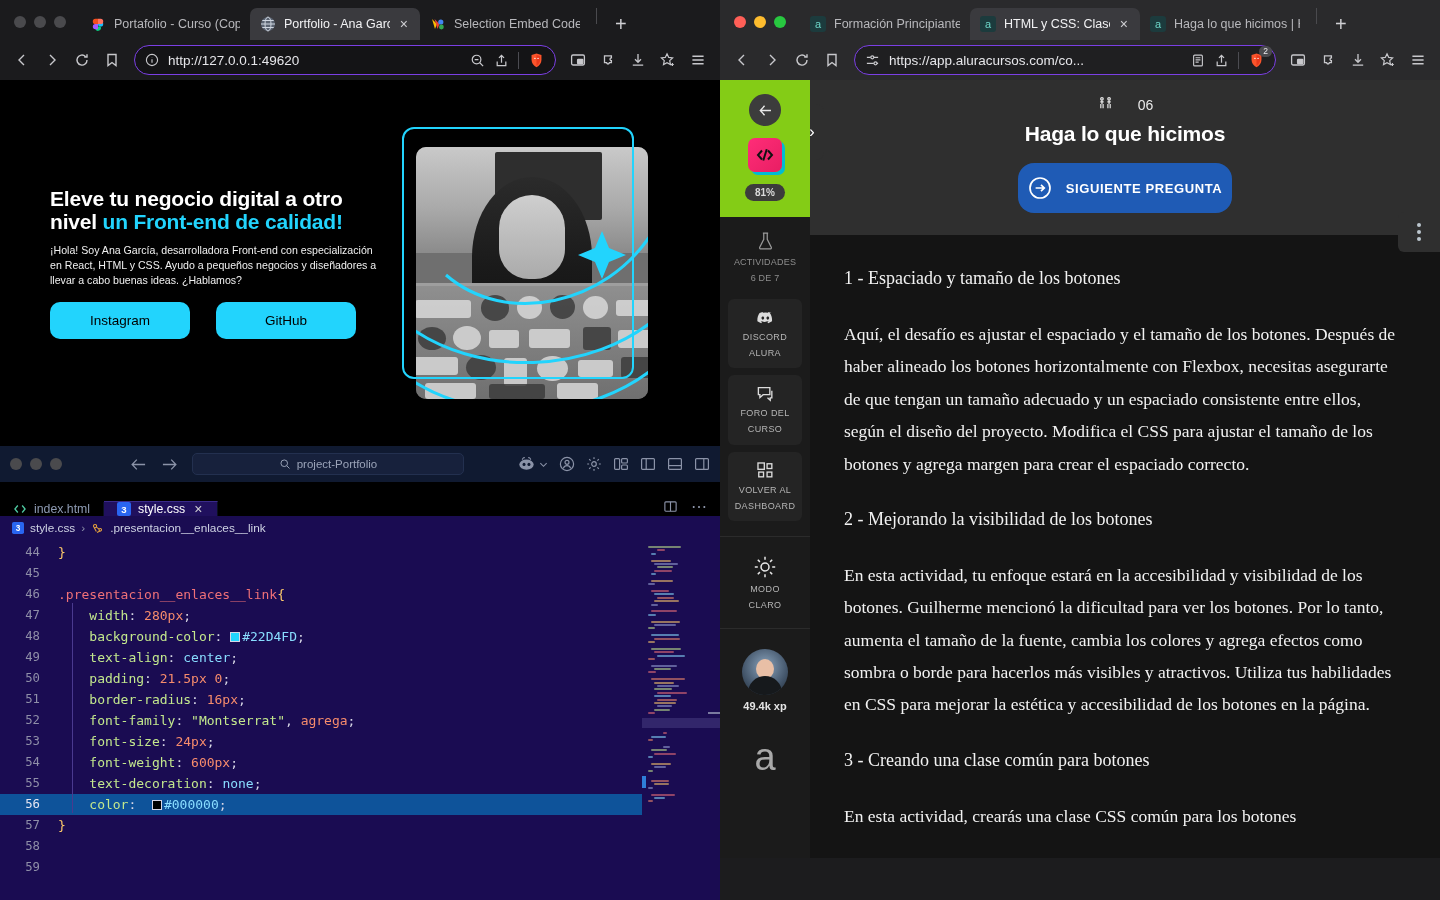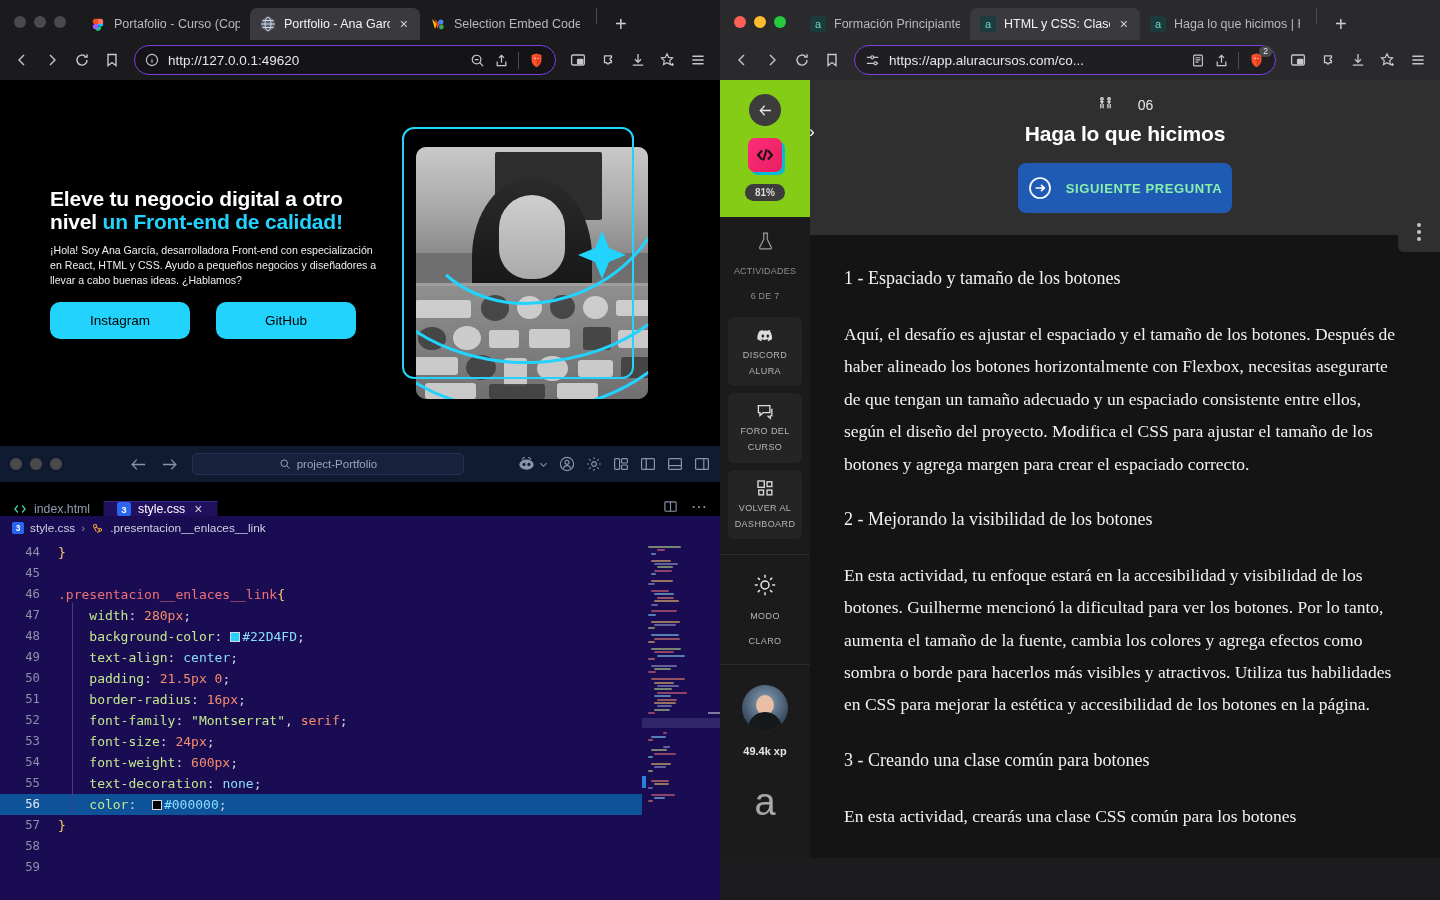--- a/index.html
+++ b/index.html
@@ -229,21 +229,21 @@
     background: linear-gradient(135deg,#ff2d78,#e81e63);
     display: flex; align-items: center; justify-content: center;
     color: #1b1b1b; font-size: 15px; font-weight: 700; box-shadow: 3px 3px 0 #00bcd4;
   }
   .al-pct {
     background: #3c3c3c; color: #dadada; font-size: 10px; font-weight: 700;
     border-radius: 10px; padding: 3px 10px;
   }
   .al-block {
     padding: 14px 4px; display: flex; flex-direction: column; align-items: center;
-    gap: 14px; width: 100%;
+    gap: 5px; width: 100%;
   }
   .al-label { font-size: 9px; font-weight: 400; letter-spacing: .4px; text-align: center; line-height: 1.25; color: #b5b5b5; }
   .al-label.dim { color: #8e8e8e; font-weight: 400; letter-spacing: .2px; }
   .al-card {
     width: 74px; background: #242424; border-radius: 6px; padding: 9px 3px;
     display: flex; flex-direction: column; align-items: center; gap: 5px; margin-bottom: 7px;
   }
   .al-divider { width: 100%; height: 1px; background: #2b2b2b; }
   .al-avatar {
     width: 46px; height: 46px; border-radius: 50%; overflow: hidden;
@@ -261,21 +261,21 @@
   .al-xp { font-size: 11px; font-weight: 700; color: #e4e4e4; }
   .al-a { font-size: 38px; color: #a9a9a9; font-weight: 300; line-height: 1; }
 
   .al-main { flex: 1; position: relative; background: #141414; overflow: hidden; }
   .al-header {
     background: #2f2f2f; padding: 16px 0 22px 0; text-align: center; position: relative;
   }
   .al-exnum { display: flex; align-items: center; justify-content: center; gap: 24px; color: #e9e9e9; font-size: 14px; }
   .al-title { font-size: 21px; font-weight: 700; color: #fff; margin-top: 9px; letter-spacing: -.2px; }
   .al-next {
-    margin: 17px auto 0 auto; background: #1f5bb5; color: #86efac; border-radius: 8px;
+    margin: 17px auto 0 auto; background: #1f5bb5; color: #ffffff; border-radius: 16px;
     display: flex; align-items: center; gap: 14px; padding: 13px 10px; width: fit-content;
     font-size: 13px; font-weight: 700; letter-spacing: .6px;
   }
   .al-expand {
     position: absolute; left: -14px; top: 24px; width: 28px; height: 56px;
     background: #2f2f2f; border-radius: 0 8px 8px 0; color: #fff;
     display: flex; align-items: center; justify-content: center; font-size: 17px;
     z-index: 5;
   }
   .al-kebab {
@@ -573,21 +573,21 @@
       <div class="vs-editor">
         <div class="vs-code-area" id="code-area">
             <div class="cline"><span class="lnum">44</span><span class="ctext"><span class="t-brace">}</span></span></div>
             <div class="cline"><span class="lnum">45</span><span class="ctext"></span></div>
             <div class="cline"><span class="lnum">46</span><span class="ctext"><span class="t-sel">.presentacion__enlaces__link</span><span class="t-brace">{</span></span></div>
             <div class="cline"><span class="lnum">47</span><span class="ctext">    <span class="t-prop">width</span><span class="t-plain">: </span><span class="t-val">280px</span><span class="t-plain">;</span></span></div>
             <div class="cline"><span class="lnum">48</span><span class="ctext">    <span class="t-prop">background-color</span><span class="t-plain">: </span><span class="swatch" style="background: rgb(34, 212, 253);"></span><span class="t-kw">#22D4FD</span><span class="t-plain">;</span></span></div>
             <div class="cline"><span class="lnum">49</span><span class="ctext">    <span class="t-prop">text-align</span><span class="t-plain">: </span><span class="t-kw">center</span><span class="t-plain">;</span></span></div>
             <div class="cline"><span class="lnum">50</span><span class="ctext">    <span class="t-prop">padding</span><span class="t-plain">: </span><span class="t-val">21.5px 0</span><span class="t-plain">;</span></span></div>
             <div class="cline"><span class="lnum">51</span><span class="ctext">    <span class="t-prop">border-radius</span><span class="t-plain">: </span><span class="t-val">16px</span><span class="t-plain">;</span></span></div>
-            <div class="cline"><span class="lnum">52</span><span class="ctext">    <span class="t-prop">font-family</span><span class="t-plain">: </span><span class="t-str">"Montserrat"</span><span class="t-plain">, </span><span class="t-val">serif</span><span class="t-plain">;</span></span></div>
+            <div class="cline"><span class="lnum">52</span><span class="ctext">    <span class="t-prop">font-family</span><span class="t-plain">: </span><span class="t-str">"Montserrat"</span><span class="t-plain">, </span><span class="t-val">agrega</span><span class="t-plain">;</span></span></div>
             <div class="cline"><span class="lnum">53</span><span class="ctext">    <span class="t-prop">font-size</span><span class="t-plain">: </span><span class="t-val">24px</span><span class="t-plain">;</span></span></div>
             <div class="cline"><span class="lnum">54</span><span class="ctext">    <span class="t-prop">font-weight</span><span class="t-plain">: </span><span class="t-val">600px</span><span class="t-plain">;</span></span></div>
             <div class="cline"><span class="lnum">55</span><span class="ctext">    <span class="t-prop">text-decoration</span><span class="t-plain">: </span><span class="t-kw">none</span><span class="t-plain">;</span></span></div>
             <div class="cline hl"><span class="lnum">56</span><span class="ctext">    <span class="t-prop">color</span><span class="t-plain">:  </span><span class="swatch" style="background: rgb(0, 0, 0);"></span><span class="t-kw">#000000</span><span class="t-plain">;</span></span></div>
             <div class="cline"><span class="lnum">57</span><span class="ctext"><span class="t-brace">}</span></span></div>
             <div class="cline"><span class="lnum">58</span><span class="ctext"></span></div>
             <div class="cline"><span class="lnum">59</span><span class="ctext"></span></div>
             <div class="indent-guide" style="top: 63px; height: 210px;"></div>
           </div>
         <div class="vs-minimap" id="minimap">

